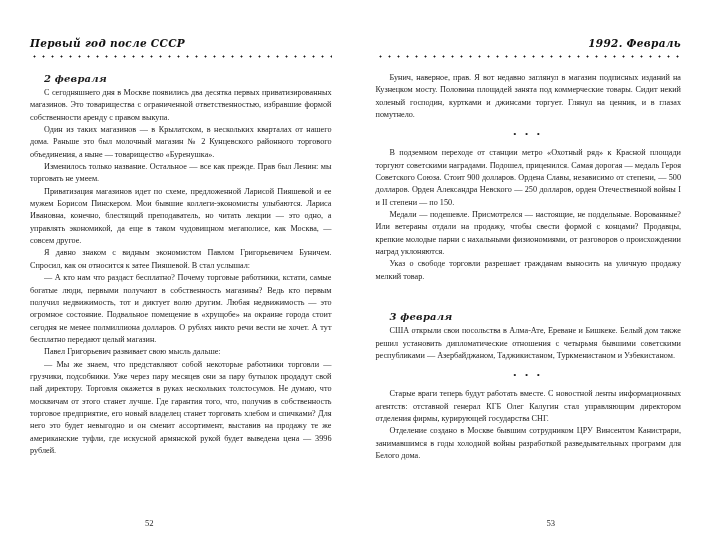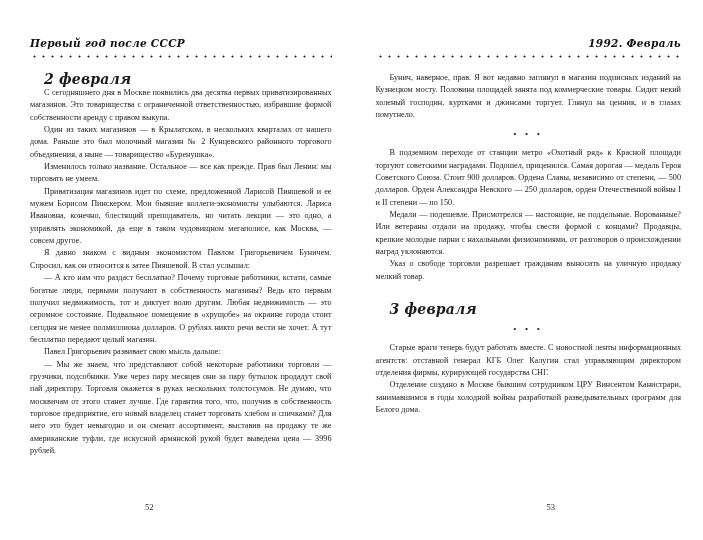--- a/index.html
+++ b/index.html
@@ -76,42 +76,42 @@
   }
   .col p {
     margin: 0;
     text-indent: 14px;
   }
 
   .daypart {
     font-family: "DejaVu Serif", "Liberation Serif", serif;
     font-style: italic;
     font-weight: bold;
-    font-size: 14px;
+    font-size: 10px;
     line-height: 14px;
     margin: 0 0 1px 0;
     text-indent: 14px;
     text-align: left;
     letter-spacing: 0.2px;
   }
-  .daypart.spaced-before { margin-top: 19px; }
+  .daypart.spaced-before { margin-top: 27px; }
 
   .sep {
     text-align: center;
     letter-spacing: 3.2px;
     font-size: 9px;
     line-height: 12px;
     margin: 7px 0 7px 0;
     color: #1b1b1b;
   }
 
   
   .folio {
     position: absolute;
-    bottom: 28px;
+    bottom: 12px;
     font-size: 8.6px;
     color: #2a2a2a;
     font-family: "Liberation Serif", "DejaVu Serif", serif;
   }
   .folio-left  { left: 145px; }
   .folio-right { right: 148px; }
 </style>
 </head>
 <body>
 
@@ -151,20 +151,21 @@
 
       <p>Бунич, наверное, прав. Я вот недавно заглянул в магазин подписных изданий на Кузнецком мосту. Половина площадей занята под коммерческие товары. Сидит некий холеный господин, куртками и джинсами торгует. Глянул на ценник, и в глазах помутнело.</p>
 
       <div class="sep">• • •</div>
 
       <p>В подземном переходе от станции метро «Охотный ряд» к Красной площади торгуют советскими наградами. Подошел, приценился. Самая дорогая — медаль Героя Советского Союза. Стоит 900 долларов. Ордена Славы, независимо от степени, — 500 долларов. Орден Александра Невского — 250 долларов, орден Отечественной войны I и II степени — по 150.</p>
       <p>Медали — подешевле. Присмотрелся — настоящие, не поддельные. Ворованные? Или ветераны отдали на продажу, чтобы свести формой с концами? Продавцы, крепкие молодые парни с нахальными физиономиями, от разговоров о происхождении наград уклоняются.</p>
       <p>Указ о свободе торговли разрешает гражданам выносить на уличную продажу мелкий товар.</p>
 
       <div class="daypart spaced-before">3 февраля</div>
+      <p>США открыли свои посольства в Алма-Ате, Ереване и Бишкеке. Белый дом также решил установить дипломатические отношения с четырьмя бывшими советскими республиками — Азербайджаном, Таджикистаном, Туркменистаном и Узбекистаном.</p>
 
       <div class="sep">• • •</div>
 
       <p>Старые враги теперь будут работать вместе. С новостной ленты информационных агентств: отставной генерал КГБ Олег Калугин стал управляющим директором отделения фирмы, курирующей государства СНГ.</p>
       <p>Отделение создано в Москве бывшим сотрудником ЦРУ Винсентом Канистрари, занимавшимся в годы холодной войны разработкой разведывательных программ для Белого дома.</p>
     </div>
 
     <div class="folio folio-right">53</div>
   </div>
 

